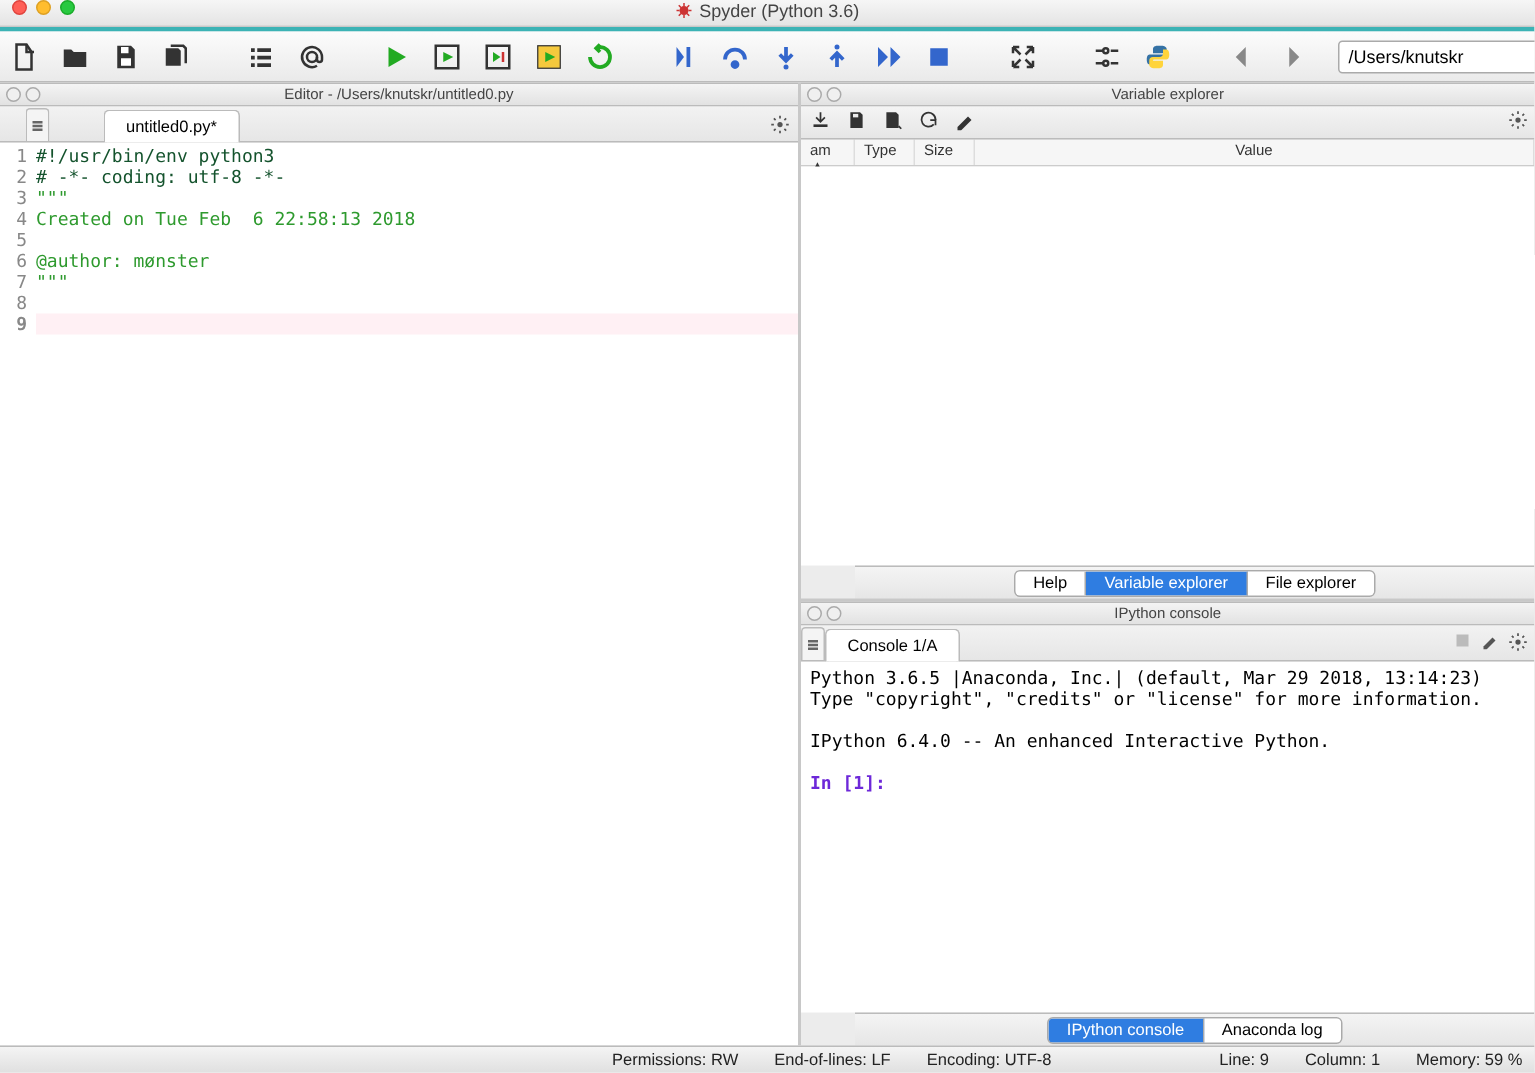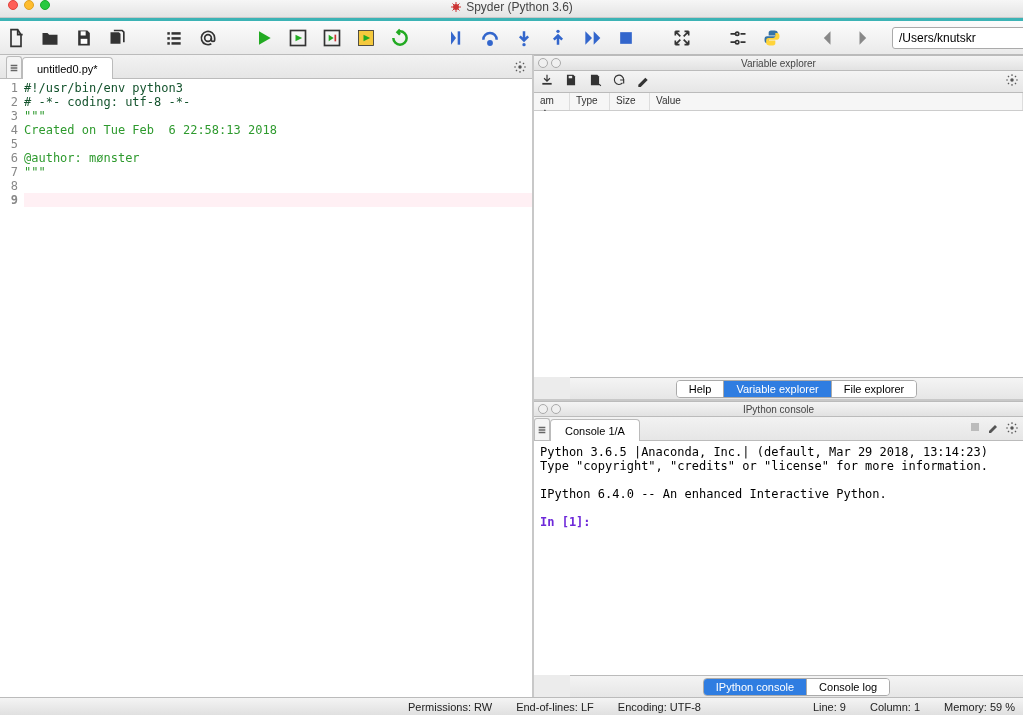--- a/index.html
+++ b/index.html
@@ -64,22 +64,23 @@
   .pane-header {
     height: 16px; background: linear-gradient(#f4f4f4, #e2e2e2);
     border-bottom: 1px solid #bbb; border-top: 1px solid #bbb;
     font-size: 10px; color: #444; text-align: center; line-height: 16px;
     position: relative;
   }
   .pane-dots { position: absolute; left: 4px; top: 2px; display: flex; gap: 3px; }
   .pane-dot { width: 10px; height: 10px; border: 1px solid #aaa; border-radius: 50%; background: #f0f0f0; }
   .tab-row {
     height: 24px; background: linear-gradient(#f2f2f2, #e6e6e6);
-    border-bottom: 1px solid #bbb; display: flex; align-items: end; padding-left: 6px;
+    border-bottom: 1px solid #bbb; display: flex; align-items: end; padding-left: 17px;
     position: relative;
+    gap: 36px;
   }
   .tab-row .corner-btn {
     position: absolute; right: 4px; top: 4px; width: 16px; height: 16px;
     display: flex; align-items: center; justify-content: center;
   }
   .tab {
     background: #fff; border: 1px solid #bbb; border-bottom: none;
     border-radius: 4px 4px 0 0; height: 22px; padding: 0 14px;
     display: flex; align-items: center; font-size: 11px;
     margin-bottom: -1px;
@@ -316,20 +317,27 @@
   <div class="tb-btn">
       <svg viewBox="0 0 24 24" fill="#333">
         <path d="M12 20V8M6 14l6-6 6 6" stroke="#333" stroke-width="3" fill="none"></path>
       </svg>
     </div>
 </div>
 
 <div class="main">
 
   <div class="left-pane">
+    <div class="pane-header">
+      <div class="pane-dots">
+        <div class="pane-dot"></div>
+        <div class="pane-dot"></div>
+      </div>
+      <span>Editor - /Users/knutskr/untitled0.py</span>
+    </div>
     <div class="tab-row">
       <div class="filetab-icon">
         <svg width="10" height="10" viewBox="0 0 24 24" fill="#666">
             <path d="M4 4h16v4H4zM4 10h16v4H4zM4 16h16v4H4z"></path>
           </svg>
       </div>
       <div class="tab">
         <span>untitled0.py*</span>
       </div>
       <div class="corner-btn">
@@ -396,21 +404,21 @@
             </svg></span>
         <div class="corner-btn" style="position:absolute;right:4px"><svg width="14" height="14" viewBox="0 0 24 24" fill="#555">
               <circle cx="12" cy="12" r="3"></circle>
               <path d="M12 2v3M12 19v3M2 12h3M19 12h3M5 5l2 2M17 17l2 2M5 19l2-2M17 7l2-2" stroke="#555" stroke-width="2"></path>
             </svg></div>
       </div>
       <div class="var-table-header">
         <div class="vcol" style="width:36px"><span>am</span> <span>▲</span></div>
         <div class="vcol" style="width:40px">Type</div>
         <div class="vcol" style="width:40px">Size</div>
-        <div class="vcol" style="flex:1;text-align:left">Value</div>
+        <div class="vcol" style="flex:1;text-align:center">Value</div>
       </div>
       <div class="var-body"></div>
       <div class="tab-switcher">
         <div class="seg">
           <div>Help</div>
           <div class="active">Variable explorer</div>
           <div>File explorer</div>
         </div>
       </div>
     </div>
@@ -447,21 +455,21 @@
       </div>
       <div class="console-body"><span>Python 3.6.5 |Anaconda, Inc.| (default, Mar 29 2018, 13:14:23)</span>
 <span>Type "copyright", "credits" or "license" for more information.</span>
 
 <span>IPython 6.4.0 -- An enhanced Interactive Python.</span>
 
 <span class="prompt">In [1]:</span> </div>
       <div class="tab-switcher">
         <div class="seg">
           <div class="active">IPython console</div>
-          <div>Console log</div>
+          <div>Anaconda log</div>
         </div>
       </div>
     </div>
   </div>
 </div>
 
 <div class="statusbar">
   <div class="left-group">
     <span class="sb">Permissions:  RW</span>
     <span class="sb">End-of-lines:  LF</span>

